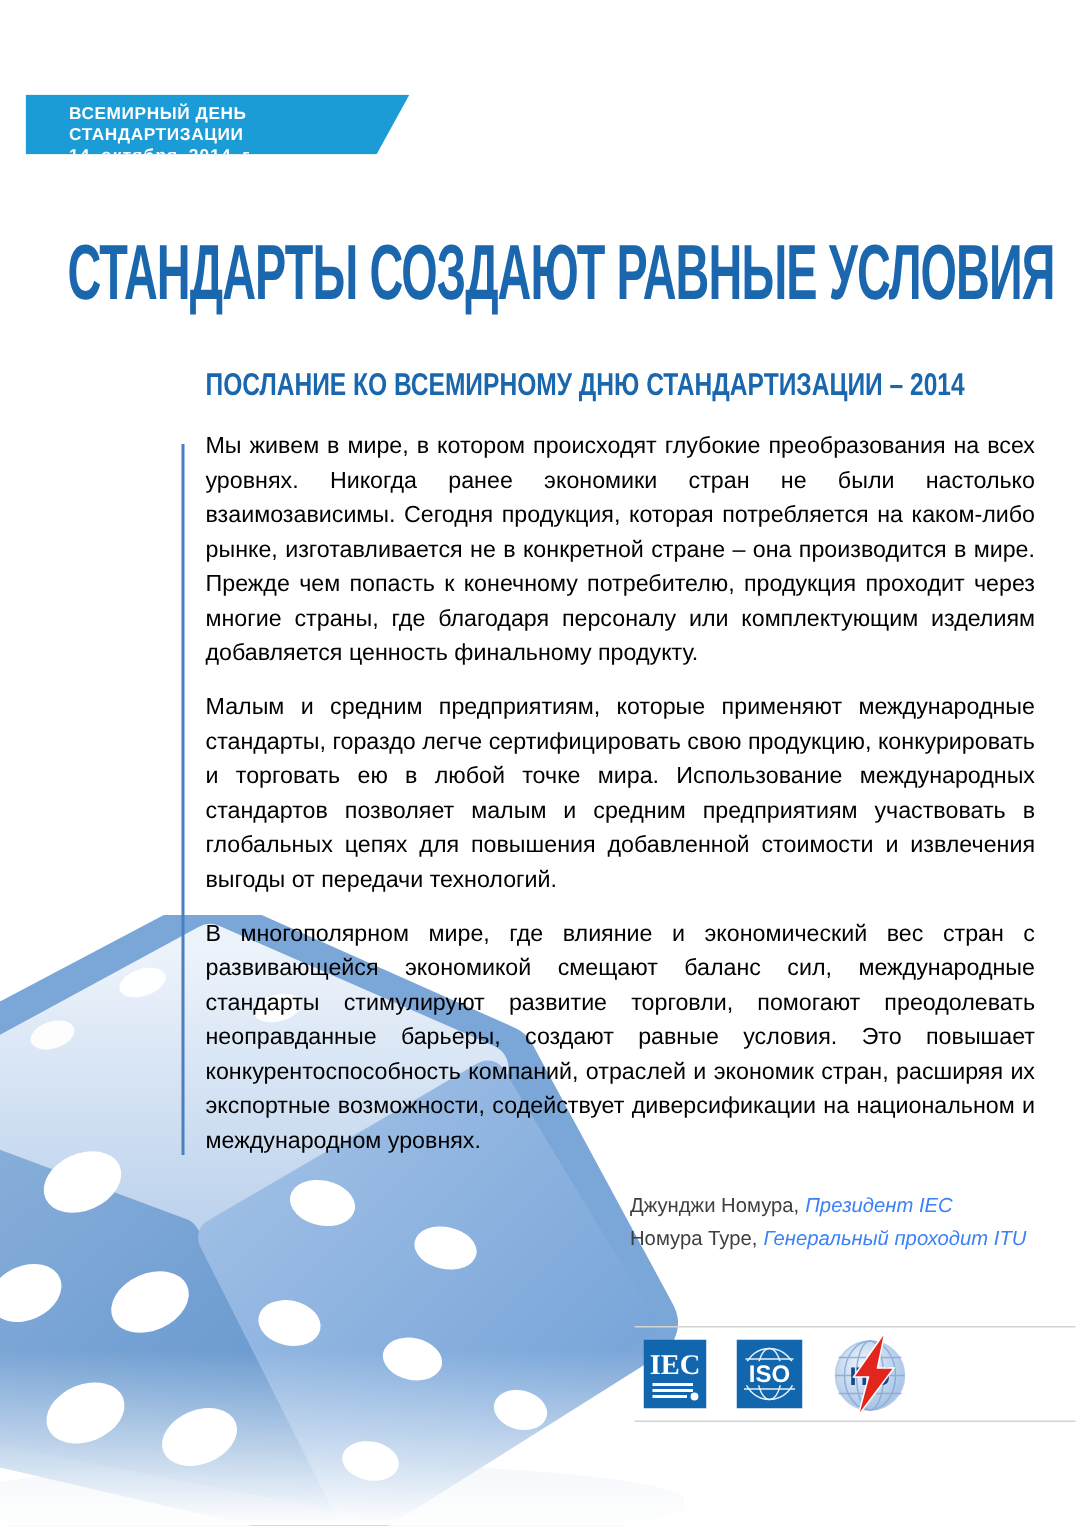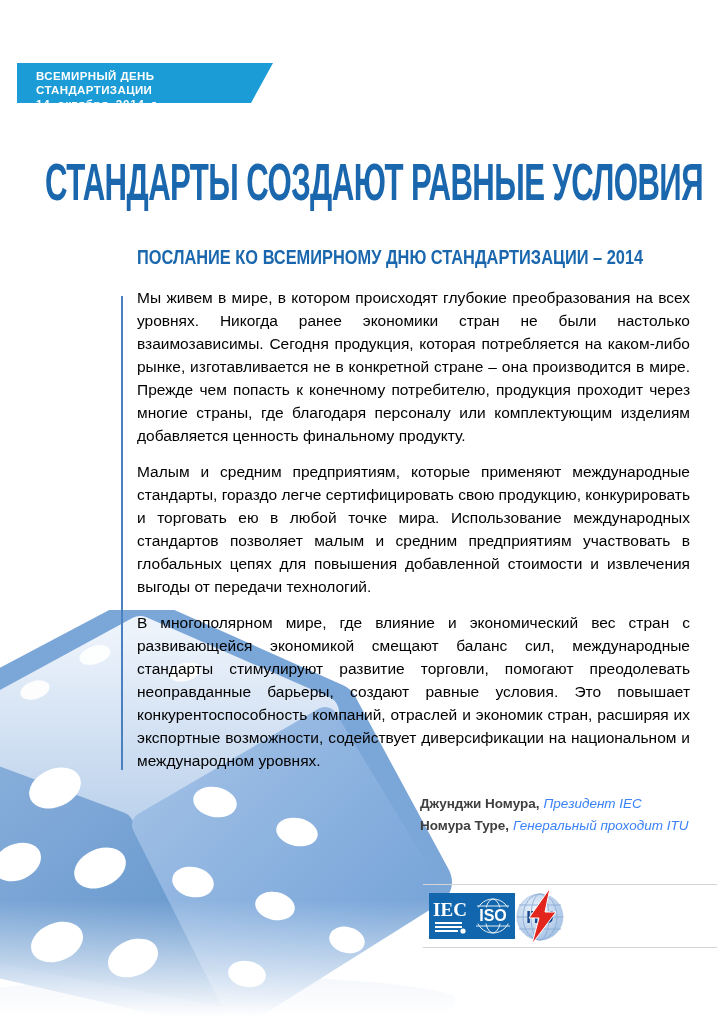--- a/index.html
+++ b/index.html
@@ -9,21 +9,21 @@
     background:#ffffff;
     overflow:hidden;
     font-family:"Liberation Sans", sans-serif;
   }
   
   .ribbon{
     position:absolute;left:17px;top:63px;width:256px;height:40px;
     background:#1b9cd6;
     clip-path:polygon(0 0,100% 0,calc(100% - 22px) 100%,0 100%);
     color:#ffffff;
-    padding:6px 0 0 19px;
+    padding:6px 0 0 29px;
     box-sizing:border-box;
   }
   .ribbon .l1{font-size:11.5px;font-weight:700;letter-spacing:.4px;line-height:14px;}
   .ribbon .l2{font-size:11.5px;font-weight:700;letter-spacing:.8px;line-height:14px;word-spacing:3px;}
   
   .title{
     position:absolute;left:45px;top:152px;margin:0;
     font-size:52px;font-weight:700;color:#1a67ae;
     white-space:nowrap;letter-spacing:-1px;
     transform:scaleX(.60);transform-origin:0 0;
@@ -45,27 +45,27 @@
   .body-col p{
     margin:0 0 13px 0;
     font-size:15.5px;line-height:23px;color:#000000;
     text-align:justify;
   }
   
   .signatures{
     position:absolute;left:420px;top:793px;z-index:2;
   }
   .sig-line{font-size:13.5px;line-height:22px;color:#3f3f3f;white-space:nowrap;}
-  .sig-name{font-weight:700;}
+  .sig-name{font-weight:400;}
   .sig-role{font-style:italic;color:#3b82f6;margin-left:4px;}
   
   .logos{
     position:absolute;left:423px;top:884px;width:294px;height:64px;
     border-top:1px solid #d4d4d4;border-bottom:1px solid #d4d4d4;
-    display:flex;align-items:center;
+    display:flex;align-items:center;gap:20px;
     padding:0 6px;box-sizing:border-box;z-index:2;
   }
   .logo{display:block;}
   
   .dice{
     position:absolute;left:-25px;top:610px;width:480px;height:407px;
     z-index:1;pointer-events:none;
   }
 </style>
 </head>

